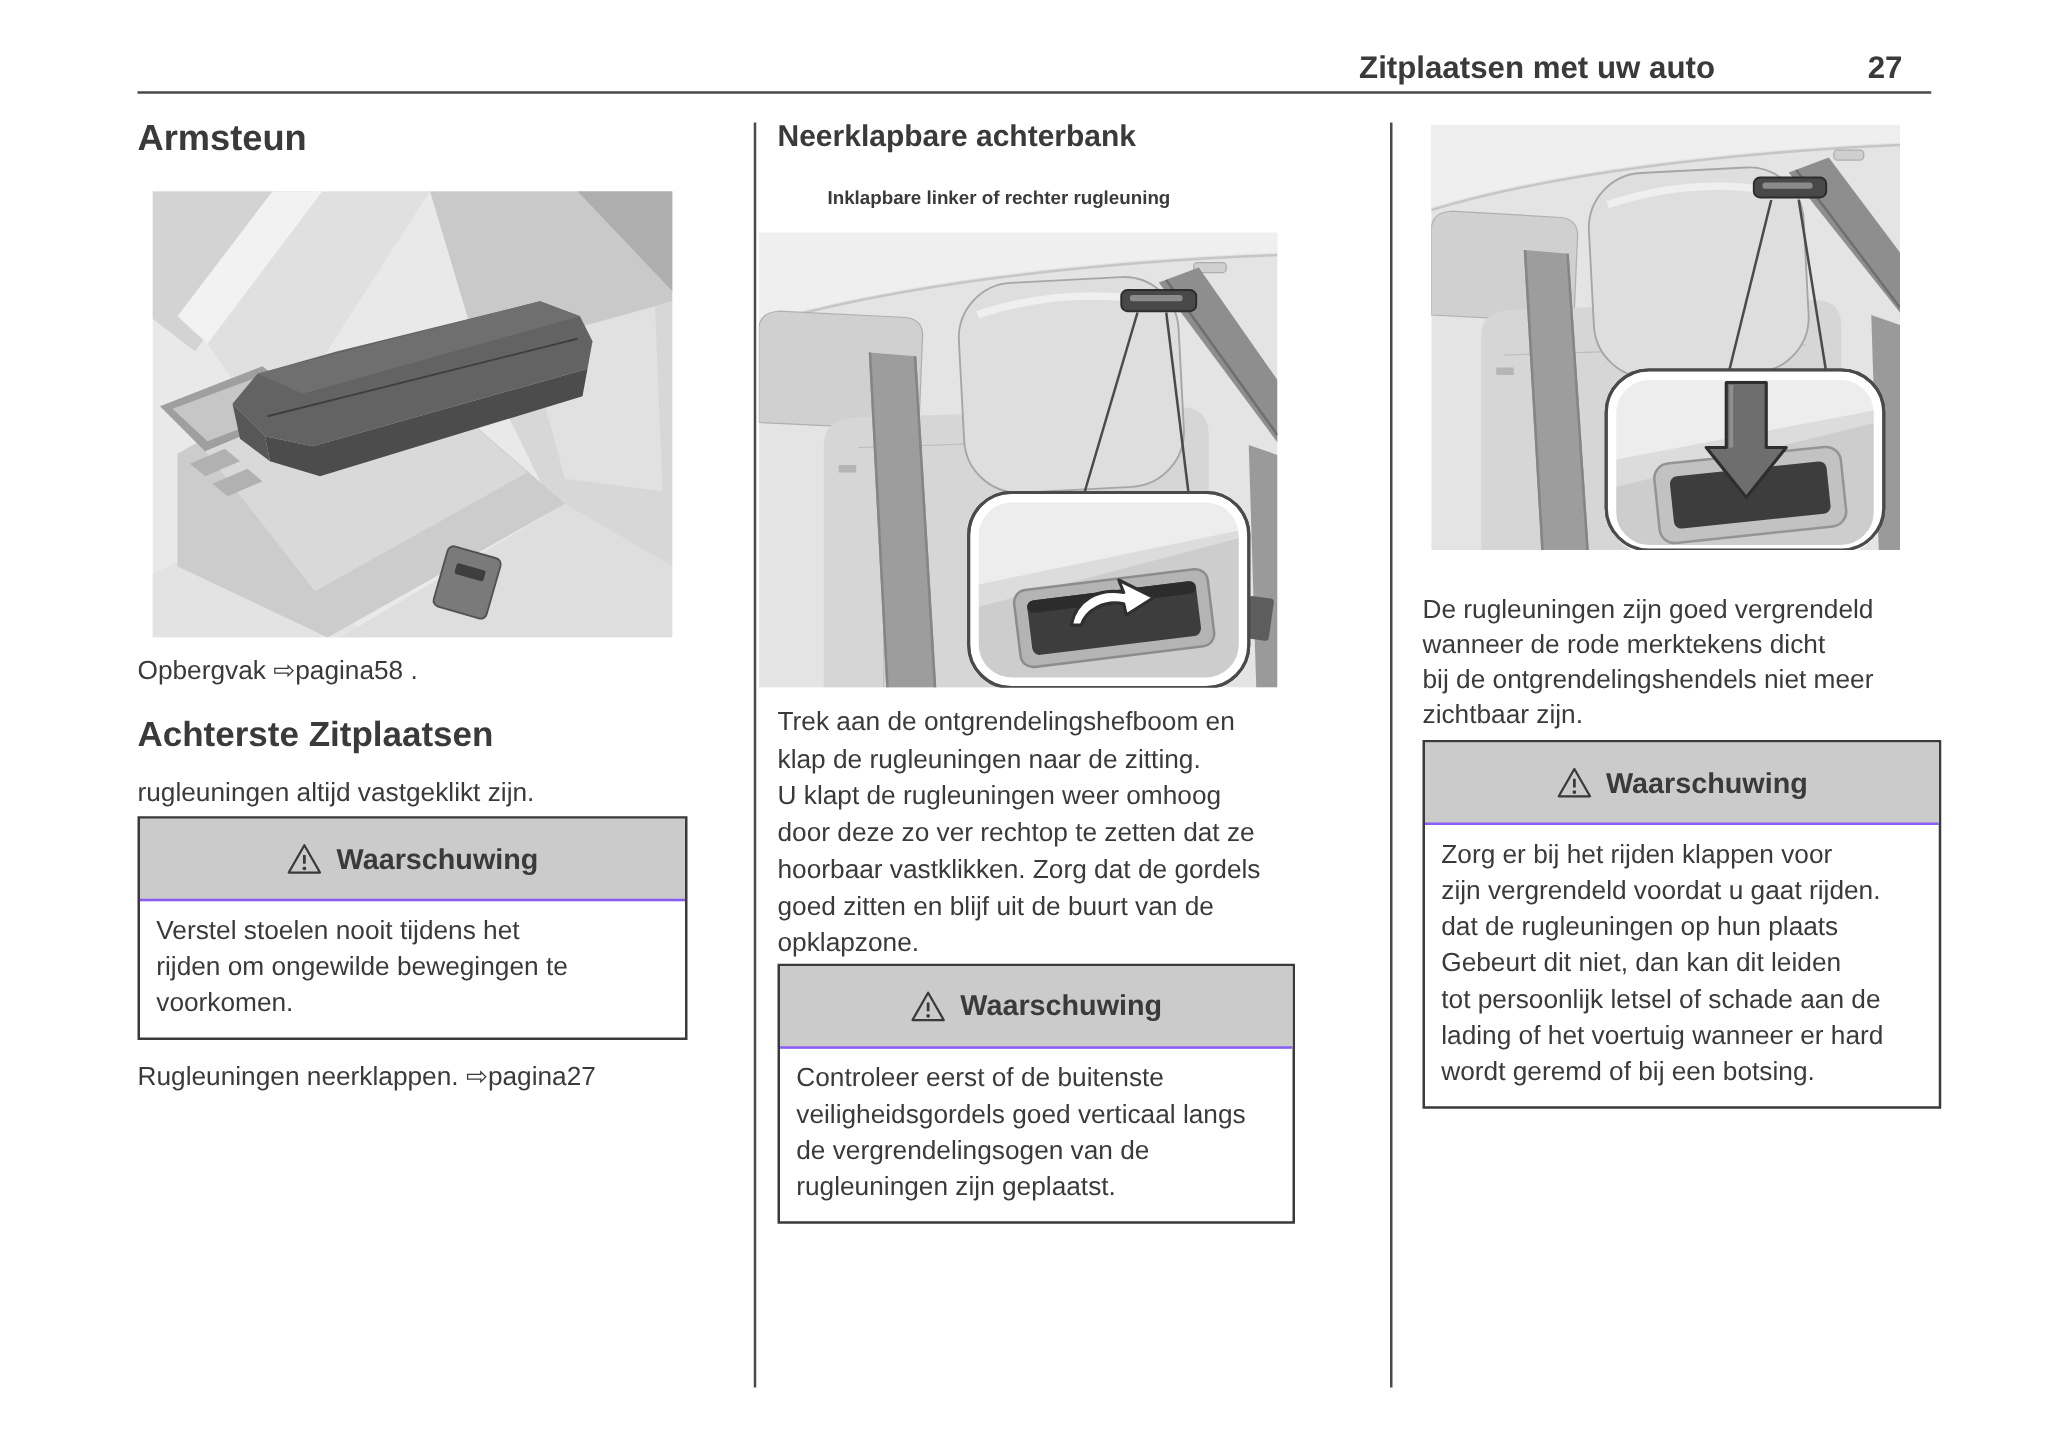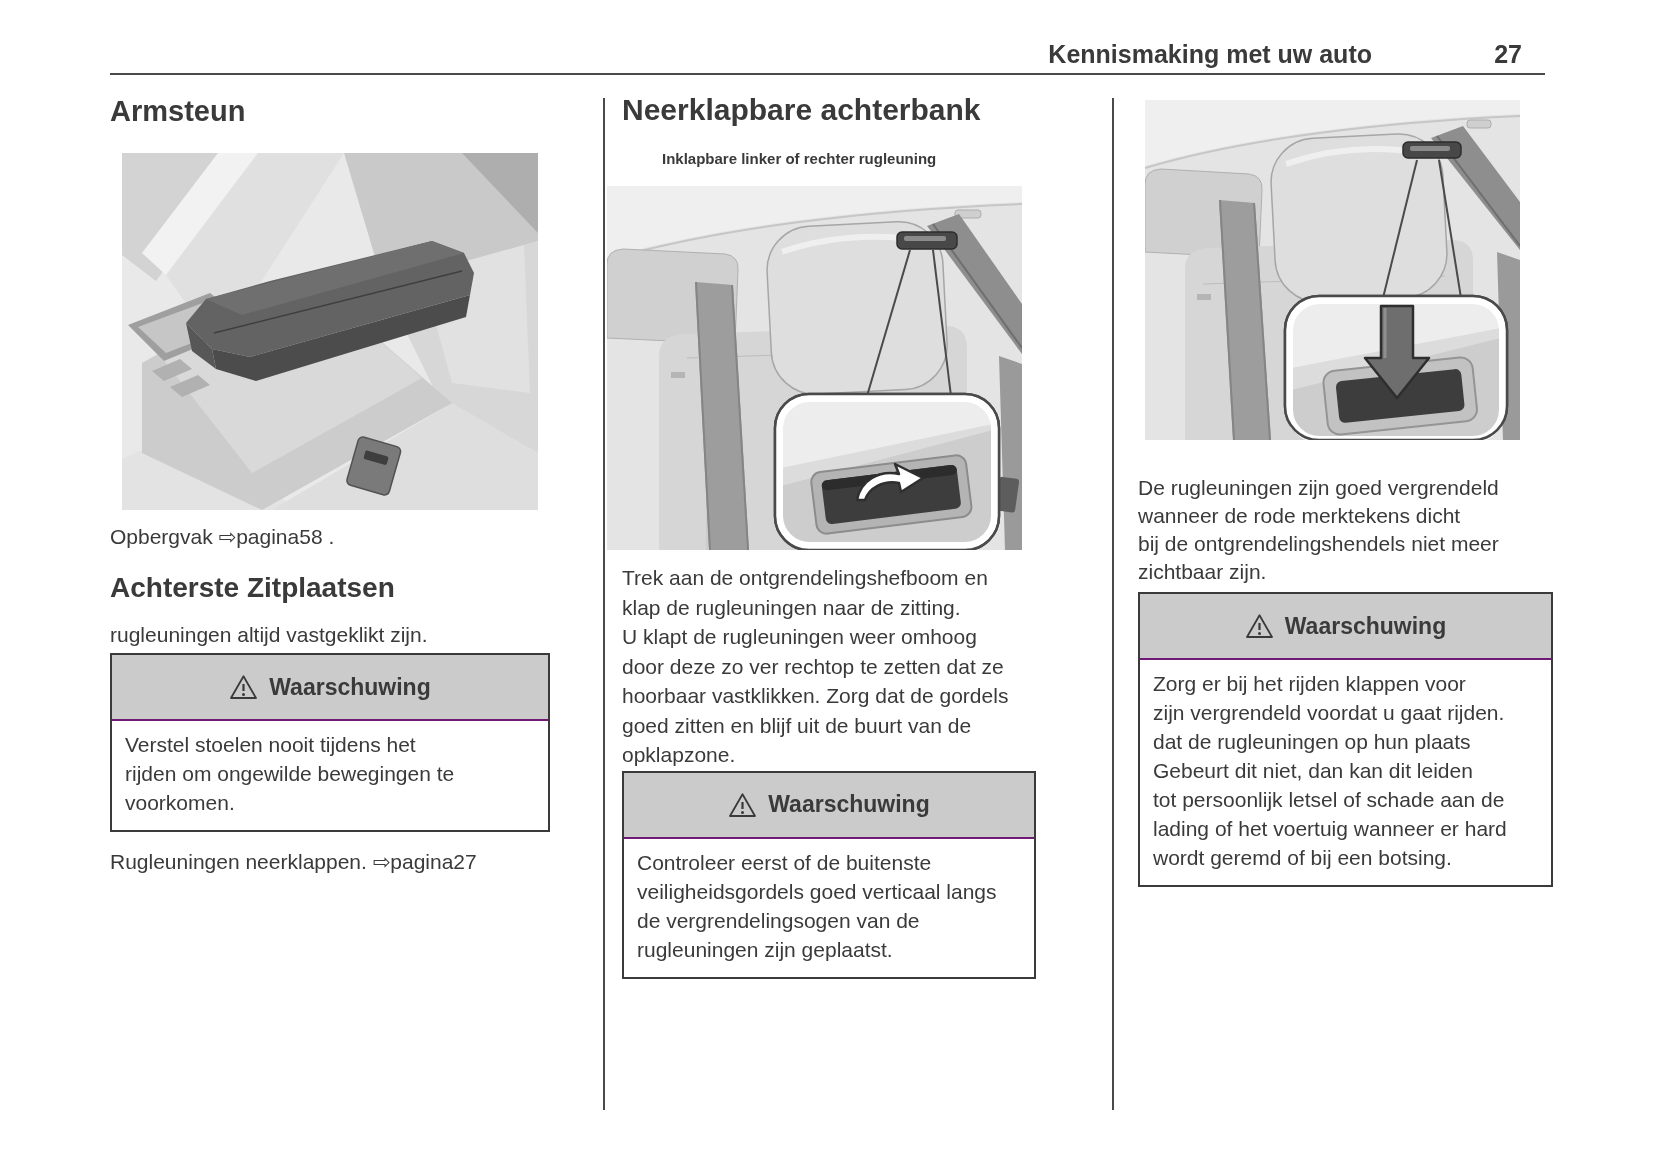--- a/index.html
+++ b/index.html
@@ -13,21 +13,21 @@
   .divider{position:absolute;top:98px;width:2px;height:1012px;background:#4a4a4a;}
   .div1{left:603px;} .div2{left:1112px;}
   
   .col{position:absolute;top:88px;}
   .col1{left:110px;width:440px;}
   .col2{left:622px;width:414px;}
   .col3{left:1138px;width:415px;}
   h1,h2,h3{margin:0;font-weight:bold;color:#3a3a3a;}
   .h-big{font-size:29px;line-height:34px;margin-top:6px;}
   .h-big2{font-size:28px;line-height:33px;margin-top:16px;}
-  .h-mid{font-size:30px;line-height:28px;margin-top:8px;}
+  .h-mid{font-size:24px;line-height:28px;margin-top:8px;}
   .h-sub{font-size:15px;line-height:25px;margin-top:22px;margin-left:40px;}
   .ln{font-size:21px;line-height:29px;white-space:nowrap;}
   .col2 .body .ln{line-height:29.5px;}
   .col3 .body .ln{line-height:28px;}
   .refline{font-size:21px;line-height:26px;white-space:nowrap;}
   .ref1{margin-top:14px;}
   .ref2{margin-top:17px;}
   .intro{margin-top:16px;}
   .col2 .body{margin-top:13px;}
   .col3 .body{margin-top:34px;}
@@ -35,32 +35,32 @@
   .fig{display:block;margin:0;line-height:0;}
   .fig1{margin-top:25px;margin-left:12px;width:416px;height:357px;}
   .fig2{margin-top:15px;margin-left:-15px;width:415px;height:364px;}
   .fig3{margin-top:12px;margin-left:7px;width:375px;height:340px;}
   .fig svg{width:100%;height:100%;}
   
   .warnbox{border:2px solid #3a3a3a;background:#ffffff;}
   .wb1{margin-top:4px;}
   .wb2{margin-top:1px;}
   .wb3{margin-top:6px;}
-  .warnhead{height:64px;background:#cbcbcb;border-bottom:2px solid #701a75;
+  .warnhead{height:64px;background:#cbcbcb;border-bottom:2px solid #8b5cf6;
             display:flex;align-items:center;justify-content:center;gap:11px;}
   .warnhead .wtitle{font-size:23px;font-weight:bold;}
   .warnbody{padding:9px 13px 13px;}
   .warn-icon{width:29px;height:26px;flex:0 0 auto;}
 </style>
 </head>
 <body>
 
 <div class="page">
 
-  <div class="hdr-title">Kennismaking met uw auto</div>
+  <div class="hdr-title">Zitplaatsen met uw auto</div>
   <div class="hdr-num">27</div>
   <div class="hdr-rule"></div>
 
   <div class="divider div1"></div>
   <div class="divider div2"></div>
 
   <section class="col col1">
     <h1 class="h-big">Armsteun</h1>
 
     <figure class="fig fig1">

